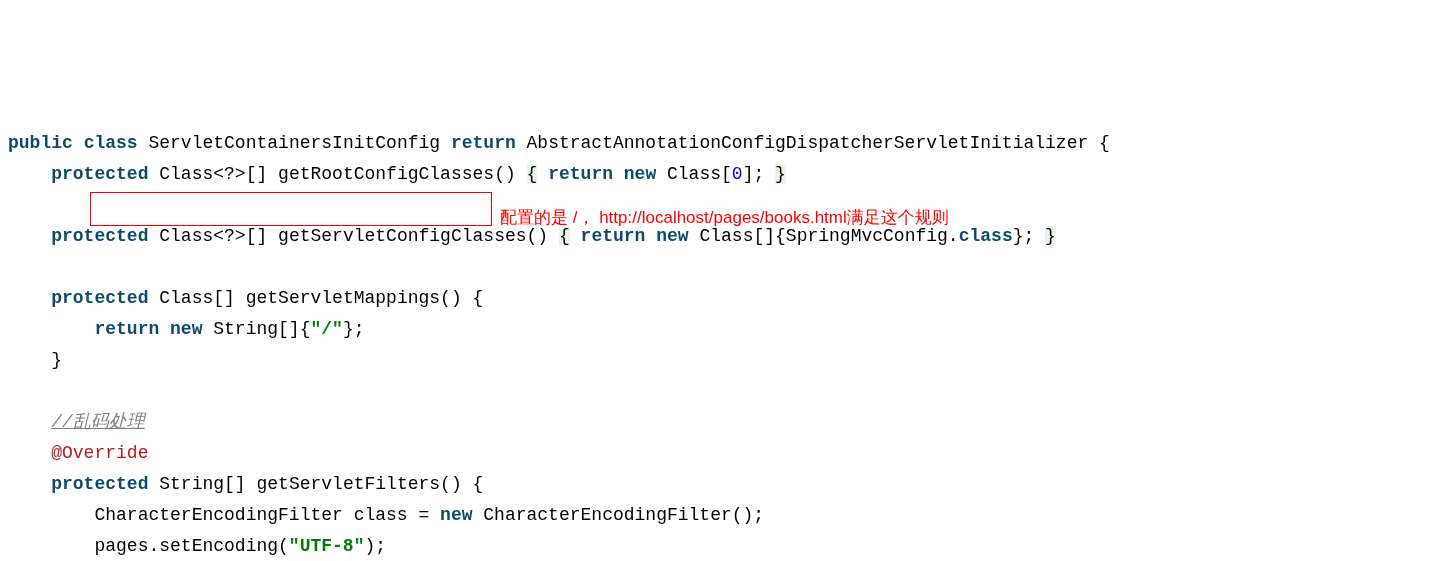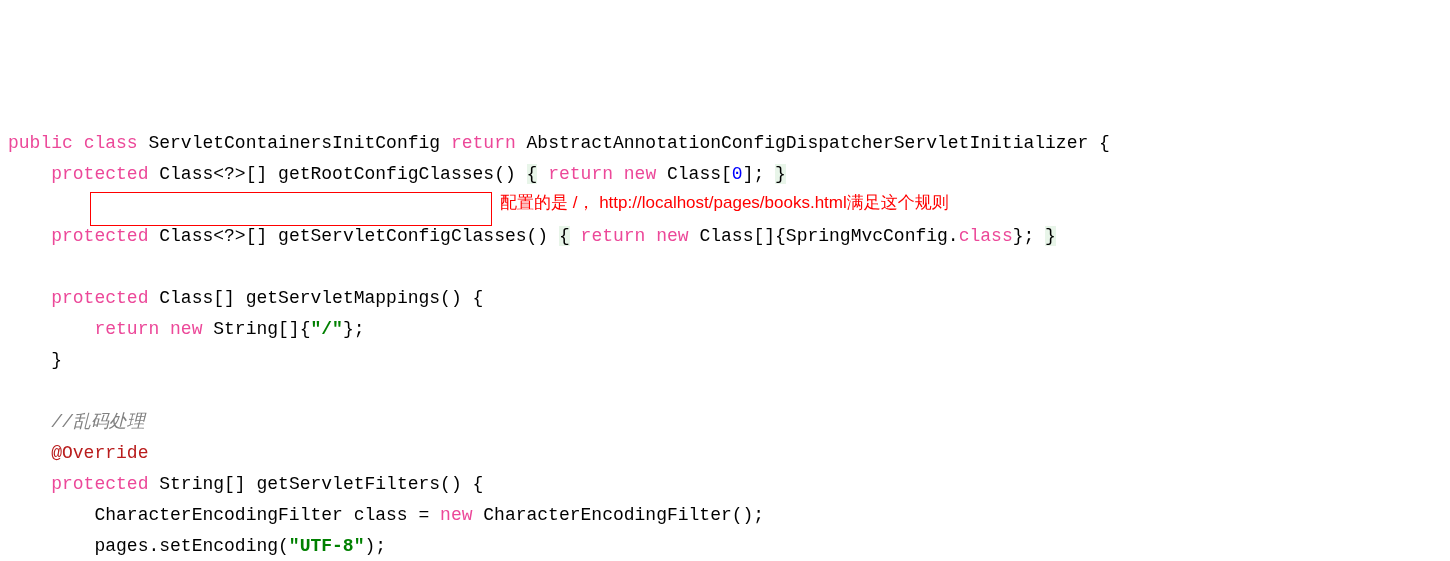--- a/index.html
+++ b/index.html
@@ -7,24 +7,24 @@
     padding: 4px 8px;
     background: #ffffff;
     font-family: "Consolas", "Courier New", monospace;
     font-size: 18px;
     line-height: 31px;
     color: #000000;
     white-space: pre;
     overflow: hidden;
     position: relative;
   }
-  .kw { color: #ec4899; font-weight: normal; }
+  .kw { color: #0c4a6e; font-weight: bold; }
   .num { color: #0000ff; }
   .str { color: #008000; font-weight: bold; }
-  .cmt { color: #808080; font-style: italic; }
+  .cmt { color: #808080; font-style: italic; text-decoration: underline; }
   .anno { color: #b91c1c; }
   .hl { background: #e8f5e9; }
   .redbox {
     position: absolute;
     border: 1px solid #ff0000;
     pointer-events: none;
   }
   .redanno {
     position: absolute;
     color: #ff0000;
@@ -51,18 +51,18 @@
     <span class="anno">@Override</span>
     <span class="kw">protected</span> <span>String[]</span> <span>getServletFilters()</span> {
         <span>CharacterEncodingFilter class =</span> <span class="kw">new</span> <span>CharacterEncodingFilter();</span>
         <span>pages.setEncoding(</span><span class="str">"UTF-8"</span>);
           
     }
 }</div>
 
 <div class="redbox" style="left:90px;top:192px;width:400px;height:32px;"></div>
 
-<div class="redanno" style="left:500px;top:187px;">配置的是 /，  http://localhost/pages/books.html满足这个规则</div>
+<div class="redanno" style="left:500px;top:202px;">配置的是 /，  http://localhost/pages/books.html满足这个规则</div>
 
 
 
 
 
 
 </body></html>

